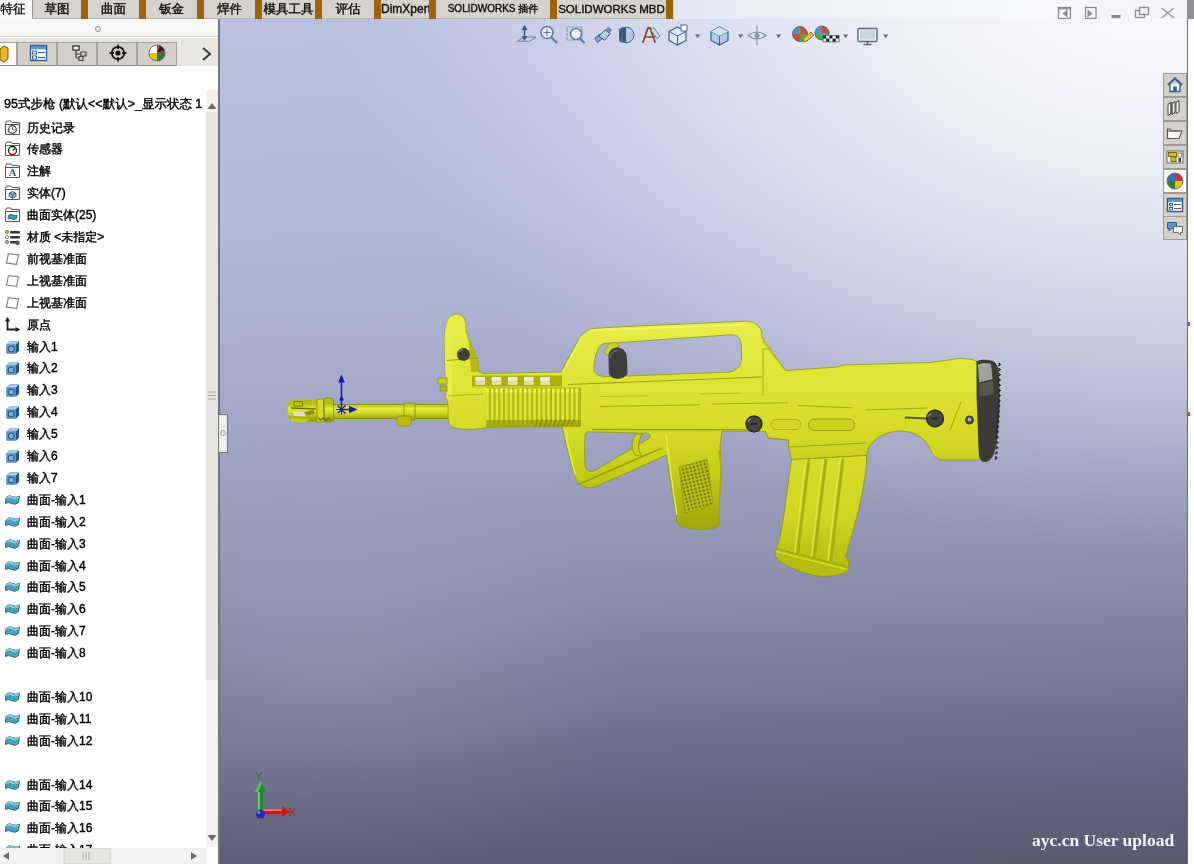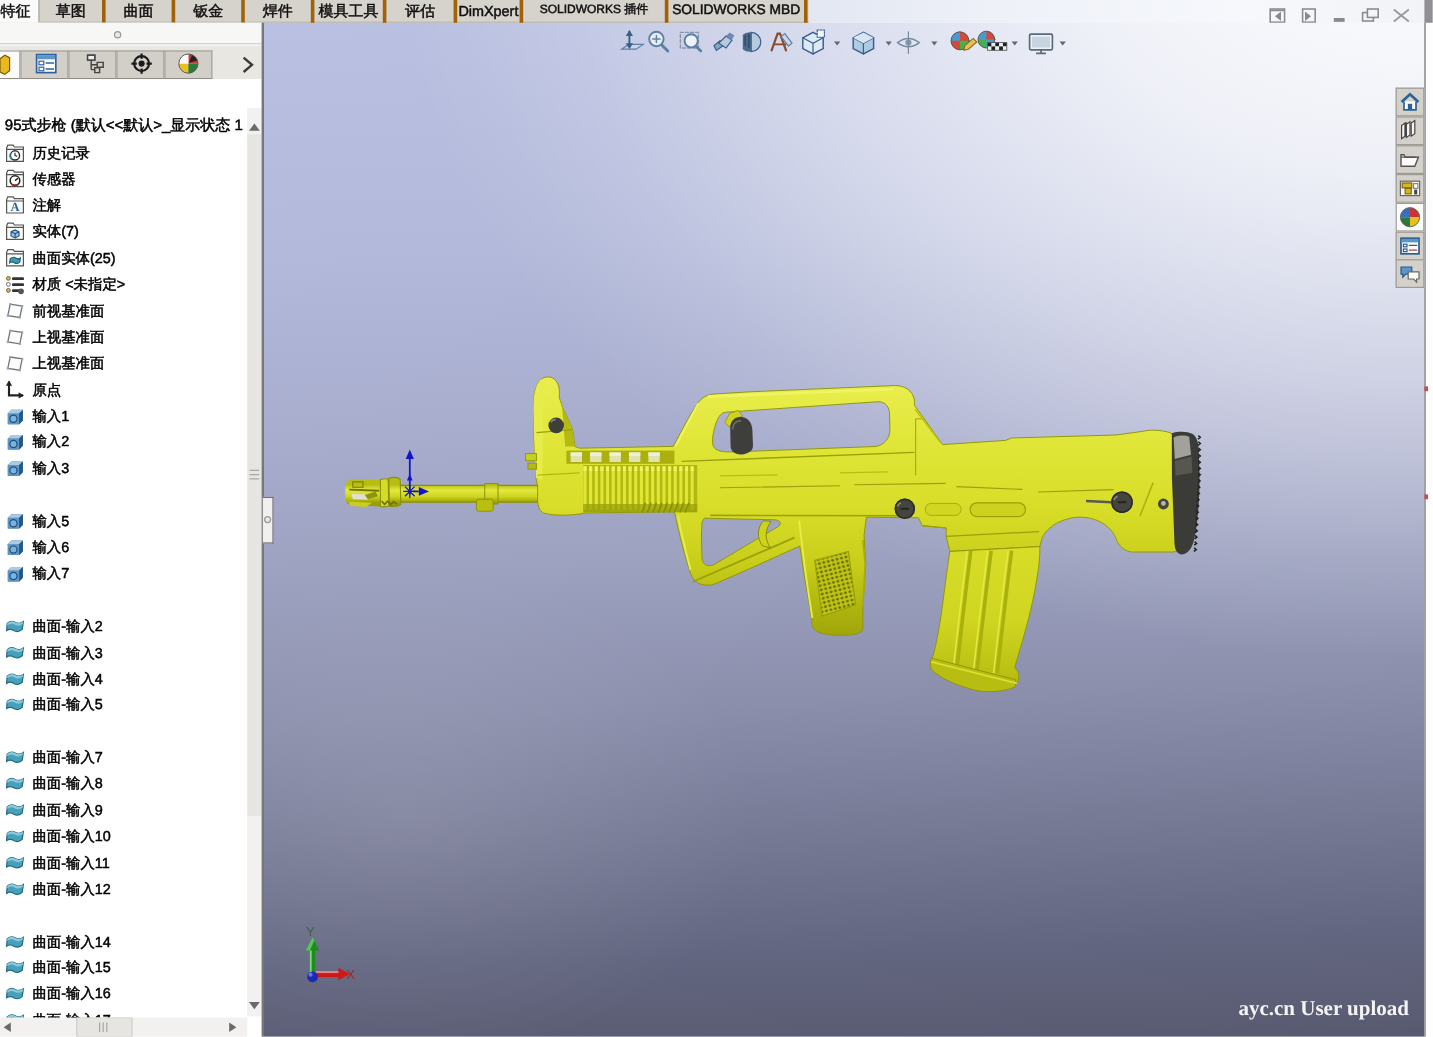--- a/index.html
+++ b/index.html
@@ -7,21 +7,21 @@
 
 #viewport{position:absolute;left:220px;top:19px;width:967px;height:845px;overflow:hidden;
  background:
  radial-gradient(ellipse 950px 680px at 98% -8%, rgba(255,255,255,0.97) 0%, rgba(255,255,255,0.78) 28%, rgba(255,255,255,0.42) 55%, rgba(255,255,255,0.12) 75%, rgba(255,255,255,0) 88%),
  radial-gradient(ellipse 420px 300px at 12% 78%, rgba(255,255,255,0.10) 0%, rgba(255,255,255,0) 70%),
  linear-gradient(178deg,#b9c0e1 0%,#b2b9da 22%,#a9aecf 38%,#9da2c1 52%,#8b8fac 66%,#767994 79%,#636680 90%,#575a6f 100%);}
 #topbar-right{position:absolute;left:674px;top:0;width:520px;height:19px;
  background:linear-gradient(90deg,#e3e7f2 0%,#eef1f8 30%,#f6f8fc 70%,#f2f3f7 100%);}
 
 #tabbar{position:absolute;left:0;top:0;width:674px;height:19px;background:#d6d3cc;border-bottom:1px solid #b9b6ae;}
-.tab{position:absolute;top:0;height:19px;font-size:12.5px;color:#111;text-align:center;line-height:18px;-webkit-text-stroke:0.4px #111;border-right:3px solid #a16207;white-space:nowrap;overflow:hidden;}
+.tab{position:absolute;top:0;height:19px;font-size:12.5px;color:#111;text-align:center;line-height:18px;-webkit-text-stroke:0.4px #111;border-right:7px solid #a16207;white-space:nowrap;overflow:hidden;}
 .tab.active{background:#fafafa;border-right:1px solid #9a978f;}
 
 #lpanel{position:absolute;left:0;top:19px;width:218px;height:845px;background:#fff;}
 #lborder{position:absolute;left:218px;top:19px;width:2px;height:845px;background:#75757a;}
 #griprow{position:absolute;left:0;top:0;width:218px;height:18px;background:#f7f7f5;border-bottom:1px solid #d0cec9;}
 #tabrow{position:absolute;left:0;top:19px;width:218px;height:28px;background:#e9e7e2;}
 .ptab{position:absolute;top:4px;height:24px;width:40px;background:#d2cfc8;border:1px solid #a5a39c;border-bottom:1px solid #8f8d86;}
 #treearea{position:absolute;left:0;top:47px;width:218px;height:798px;background:#fff;}
 #treehead{position:absolute;left:4px;top:30px;font-size:12.5px;color:#000;white-space:nowrap;-webkit-text-stroke:0.4px #000;}
 .trow{position:absolute;left:0;height:22px;width:200px;}
@@ -490,50 +490,67 @@
 <div class="trow" style="top:313.3px">
           <svg width="17" height="18" viewBox="0 0 17 18">
             <path d="M2.5 6.5 L5.5 3.5 L15 3.5 L15 12.5 L12 15.5 L2.5 15.5 Z" fill="#2e6da0"></path>
             <path d="M2.5 6.5 L12 6.5 L12 15.5 L2.5 15.5 Z" fill="#5b96c6"></path>
             <path d="M2.5 6.5 L5.5 3.5 L15 3.5 L12 6.5 Z" fill="#a9cbe4"></path>
             <path d="M12 6.5 L15 3.5 L15 12.5 L12 15.5 Z" fill="#23578a"></path>
             <circle cx="7.2" cy="11" r="3" fill="#7fb2d8" stroke="#1d4f80" stroke-width="1"></circle>
           </svg>
           <span>输入3</span>
         </div>
-<div class="trow" style="top:357.1px">
+<div class="trow" style="top:335.2px">
           <svg width="17" height="18" viewBox="0 0 17 18">
             <path d="M2.5 6.5 L5.5 3.5 L15 3.5 L15 12.5 L12 15.5 L2.5 15.5 Z" fill="#2e6da0"></path>
             <path d="M2.5 6.5 L12 6.5 L12 15.5 L2.5 15.5 Z" fill="#5b96c6"></path>
             <path d="M2.5 6.5 L5.5 3.5 L15 3.5 L12 6.5 Z" fill="#a9cbe4"></path>
             <path d="M12 6.5 L15 3.5 L15 12.5 L12 15.5 Z" fill="#23578a"></path>
             <circle cx="7.2" cy="11" r="3" fill="#7fb2d8" stroke="#1d4f80" stroke-width="1"></circle>
           </svg>
-          <span>输入5</span>
-        </div>
-<div class="trow" style="top:379.0px">
+          <span>输入4</span>
+        </div>
+<div class="trow" style="top:357.1px">
           <svg width="17" height="18" viewBox="0 0 17 18">
             <path d="M2.5 6.5 L5.5 3.5 L15 3.5 L15 12.5 L12 15.5 L2.5 15.5 Z" fill="#2e6da0"></path>
             <path d="M2.5 6.5 L12 6.5 L12 15.5 L2.5 15.5 Z" fill="#5b96c6"></path>
             <path d="M2.5 6.5 L5.5 3.5 L15 3.5 L12 6.5 Z" fill="#a9cbe4"></path>
             <path d="M12 6.5 L15 3.5 L15 12.5 L12 15.5 Z" fill="#23578a"></path>
             <circle cx="7.2" cy="11" r="3" fill="#7fb2d8" stroke="#1d4f80" stroke-width="1"></circle>
           </svg>
-          <span>输入6</span>
-        </div>
-<div class="trow" style="top:400.9px">
+          <span>输入5</span>
+        </div>
+<div class="trow" style="top:379.0px">
           <svg width="17" height="18" viewBox="0 0 17 18">
             <path d="M2.5 6.5 L5.5 3.5 L15 3.5 L15 12.5 L12 15.5 L2.5 15.5 Z" fill="#2e6da0"></path>
             <path d="M2.5 6.5 L12 6.5 L12 15.5 L2.5 15.5 Z" fill="#5b96c6"></path>
             <path d="M2.5 6.5 L5.5 3.5 L15 3.5 L12 6.5 Z" fill="#a9cbe4"></path>
             <path d="M12 6.5 L15 3.5 L15 12.5 L12 15.5 Z" fill="#23578a"></path>
             <circle cx="7.2" cy="11" r="3" fill="#7fb2d8" stroke="#1d4f80" stroke-width="1"></circle>
           </svg>
+          <span>输入6</span>
+        </div>
+<div class="trow" style="top:400.9px">
+          <svg width="17" height="18" viewBox="0 0 17 18">
+            <path d="M2.5 6.5 L5.5 3.5 L15 3.5 L15 12.5 L12 15.5 L2.5 15.5 Z" fill="#2e6da0"></path>
+            <path d="M2.5 6.5 L12 6.5 L12 15.5 L2.5 15.5 Z" fill="#5b96c6"></path>
+            <path d="M2.5 6.5 L5.5 3.5 L15 3.5 L12 6.5 Z" fill="#a9cbe4"></path>
+            <path d="M12 6.5 L15 3.5 L15 12.5 L12 15.5 Z" fill="#23578a"></path>
+            <circle cx="7.2" cy="11" r="3" fill="#7fb2d8" stroke="#1d4f80" stroke-width="1"></circle>
+          </svg>
           <span>输入7</span>
         </div>
+<div class="trow" style="top:422.8px">
+          <svg width="17" height="18" viewBox="0 0 17 18">
+            <path d="M2 6.5 Q5 3.5 8.5 5.5 Q12 7.5 15.5 5 L14.5 11.5 Q11 14.5 7.5 12.5 Q4.5 10.5 1.5 12.5 Z" fill="#49a0bb" stroke="#1d6a85" stroke-width="1"></path>
+            <path d="M2 6.5 Q5 3.5 8.5 5.5 Q12 7.5 15.5 5 L15 7 Q11.5 9.5 8 7.5 Q5 5.8 2 8.2 Z" fill="#8cc8da"></path>
+          </svg>
+          <span>曲面-输入1</span>
+        </div>
 <div class="trow" style="top:444.7px">
           <svg width="17" height="18" viewBox="0 0 17 18">
             <path d="M2 6.5 Q5 3.5 8.5 5.5 Q12 7.5 15.5 5 L14.5 11.5 Q11 14.5 7.5 12.5 Q4.5 10.5 1.5 12.5 Z" fill="#49a0bb" stroke="#1d6a85" stroke-width="1"></path>
             <path d="M2 6.5 Q5 3.5 8.5 5.5 Q12 7.5 15.5 5 L15 7 Q11.5 9.5 8 7.5 Q5 5.8 2 8.2 Z" fill="#8cc8da"></path>
           </svg>
           <span>曲面-输入2</span>
         </div>
 <div class="trow" style="top:466.6px">
           <svg width="17" height="18" viewBox="0 0 17 18">
             <path d="M2 6.5 Q5 3.5 8.5 5.5 Q12 7.5 15.5 5 L14.5 11.5 Q11 14.5 7.5 12.5 Q4.5 10.5 1.5 12.5 Z" fill="#49a0bb" stroke="#1d6a85" stroke-width="1"></path>
@@ -548,40 +565,40 @@
           </svg>
           <span>曲面-输入4</span>
         </div>
 <div class="trow" style="top:510.4px">
           <svg width="17" height="18" viewBox="0 0 17 18">
             <path d="M2 6.5 Q5 3.5 8.5 5.5 Q12 7.5 15.5 5 L14.5 11.5 Q11 14.5 7.5 12.5 Q4.5 10.5 1.5 12.5 Z" fill="#49a0bb" stroke="#1d6a85" stroke-width="1"></path>
             <path d="M2 6.5 Q5 3.5 8.5 5.5 Q12 7.5 15.5 5 L15 7 Q11.5 9.5 8 7.5 Q5 5.8 2 8.2 Z" fill="#8cc8da"></path>
           </svg>
           <span>曲面-输入5</span>
         </div>
+<div class="trow" style="top:532.3px">
+          <svg width="17" height="18" viewBox="0 0 17 18">
+            <path d="M2 6.5 Q5 3.5 8.5 5.5 Q12 7.5 15.5 5 L14.5 11.5 Q11 14.5 7.5 12.5 Q4.5 10.5 1.5 12.5 Z" fill="#49a0bb" stroke="#1d6a85" stroke-width="1"></path>
+            <path d="M2 6.5 Q5 3.5 8.5 5.5 Q12 7.5 15.5 5 L15 7 Q11.5 9.5 8 7.5 Q5 5.8 2 8.2 Z" fill="#8cc8da"></path>
+          </svg>
+          <span>曲面-输入6</span>
+        </div>
 <div class="trow" style="top:554.2px">
           <svg width="17" height="18" viewBox="0 0 17 18">
             <path d="M2 6.5 Q5 3.5 8.5 5.5 Q12 7.5 15.5 5 L14.5 11.5 Q11 14.5 7.5 12.5 Q4.5 10.5 1.5 12.5 Z" fill="#49a0bb" stroke="#1d6a85" stroke-width="1"></path>
             <path d="M2 6.5 Q5 3.5 8.5 5.5 Q12 7.5 15.5 5 L15 7 Q11.5 9.5 8 7.5 Q5 5.8 2 8.2 Z" fill="#8cc8da"></path>
           </svg>
           <span>曲面-输入7</span>
         </div>
 <div class="trow" style="top:576.1px">
           <svg width="17" height="18" viewBox="0 0 17 18">
             <path d="M2 6.5 Q5 3.5 8.5 5.5 Q12 7.5 15.5 5 L14.5 11.5 Q11 14.5 7.5 12.5 Q4.5 10.5 1.5 12.5 Z" fill="#49a0bb" stroke="#1d6a85" stroke-width="1"></path>
             <path d="M2 6.5 Q5 3.5 8.5 5.5 Q12 7.5 15.5 5 L15 7 Q11.5 9.5 8 7.5 Q5 5.8 2 8.2 Z" fill="#8cc8da"></path>
           </svg>
           <span>曲面-输入8</span>
-        </div>
-<div class="trow" style="top:598.0px">
-          <svg width="17" height="18" viewBox="0 0 17 18">
-            <path d="M2 6.5 Q5 3.5 8.5 5.5 Q12 7.5 15.5 5 L14.5 11.5 Q11 14.5 7.5 12.5 Q4.5 10.5 1.5 12.5 Z" fill="#49a0bb" stroke="#1d6a85" stroke-width="1"></path>
-            <path d="M2 6.5 Q5 3.5 8.5 5.5 Q12 7.5 15.5 5 L15 7 Q11.5 9.5 8 7.5 Q5 5.8 2 8.2 Z" fill="#8cc8da"></path>
-          </svg>
-          <span>曲面-输入9</span>
         </div>
 <div class="trow" style="top:619.9px">
           <svg width="17" height="18" viewBox="0 0 17 18">
             <path d="M2 6.5 Q5 3.5 8.5 5.5 Q12 7.5 15.5 5 L14.5 11.5 Q11 14.5 7.5 12.5 Q4.5 10.5 1.5 12.5 Z" fill="#49a0bb" stroke="#1d6a85" stroke-width="1"></path>
             <path d="M2 6.5 Q5 3.5 8.5 5.5 Q12 7.5 15.5 5 L15 7 Q11.5 9.5 8 7.5 Q5 5.8 2 8.2 Z" fill="#8cc8da"></path>
           </svg>
           <span>曲面-输入10</span>
         </div>
 <div class="trow" style="top:641.8px">
           <svg width="17" height="18" viewBox="0 0 17 18">

